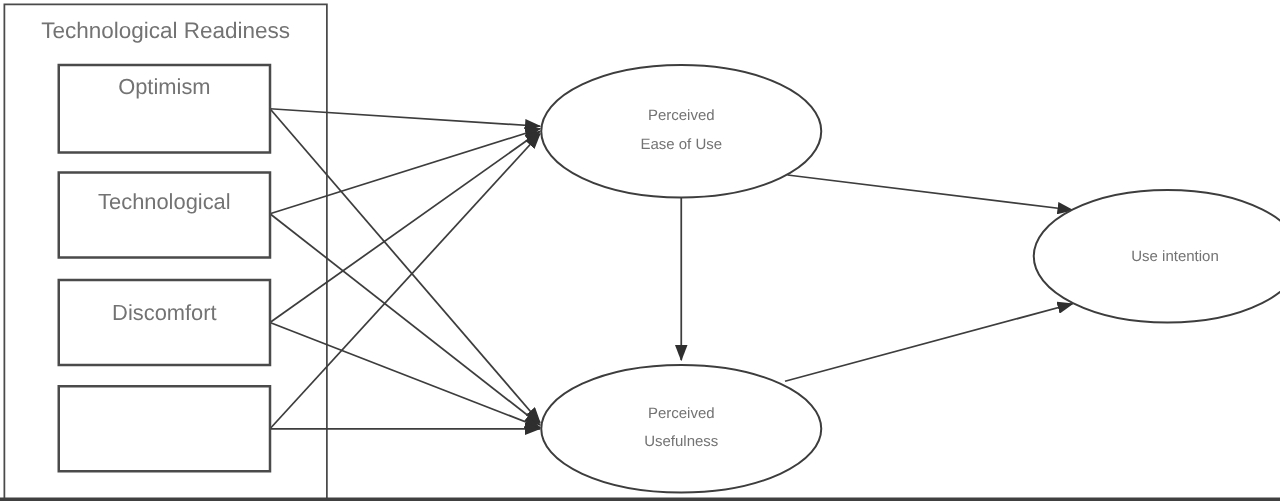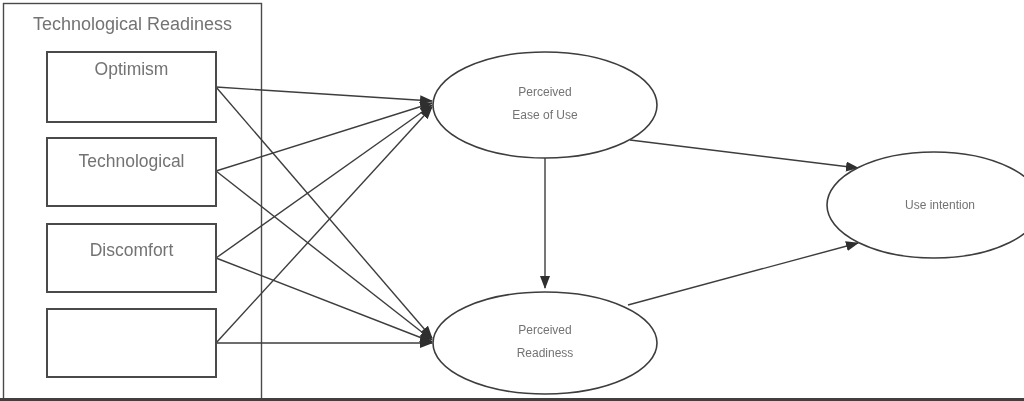--- a/index.html
+++ b/index.html
@@ -98,17 +98,17 @@
   <div class="label box-label lbl-optimism">Optimism</div>
   <div class="label box-label lbl-innovativeness">Technological</div>
   <div class="label box-label lbl-discomfort">Discomfort</div>
 
   <div class="label ellipse-label lbl-peou">
     <span>Perceived</span>
     <span>Ease of Use</span>
   </div>
   <div class="label ellipse-label lbl-pu">
     <span>Perceived</span>
-    <span>Readiness</span>
+    <span>Usefulness</span>
   </div>
   <div class="label ellipse-label lbl-ui">Use intention</div>
 
 </div>
 
 </body></html>

